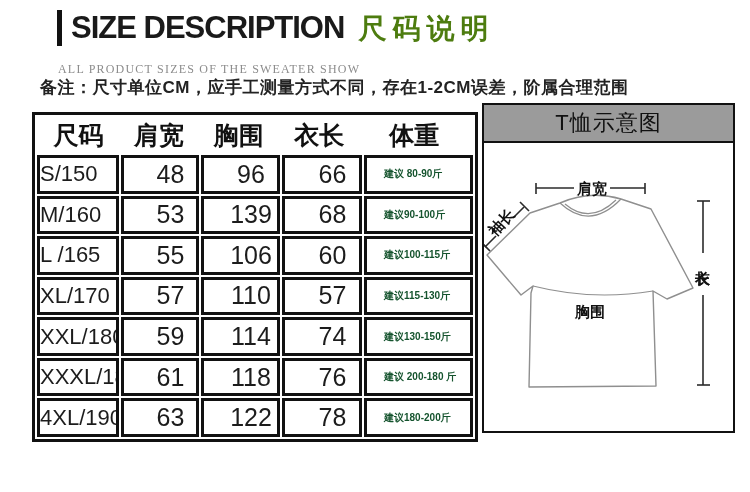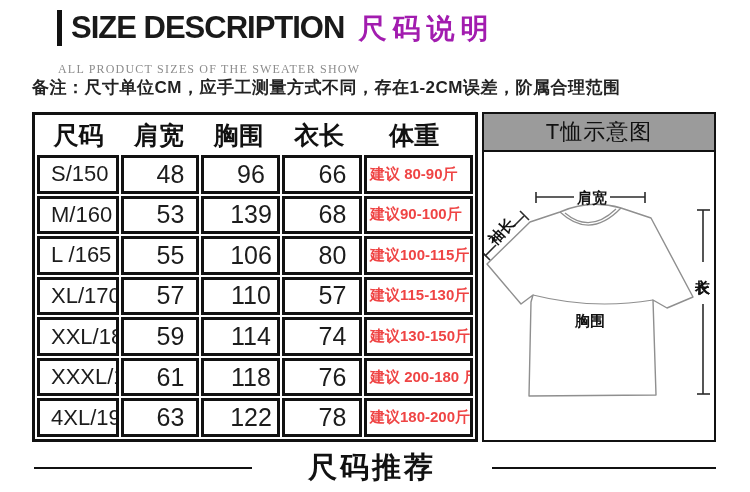--- a/index.html
+++ b/index.html
@@ -5,41 +5,41 @@
   * { margin:0; padding:0; box-sizing:border-box; }
   html,body { background:#ffffff; }
   body { font-family:"Liberation Sans","DejaVu Sans",sans-serif; color:#1c1c1c; }
   .page { position:relative; width:750px; height:492px; background:#fff; overflow:hidden; }
 
   
   .hdr { position:absolute; left:44px; top:10px; }
   .hdr-row { display:flex; align-items:flex-end;padding-left:13px; }
   .hdr-bar { display:inline-block; width:5px; height:36px; background:#111; margin-right:9px; }
   .hdr-en { font-size:31px; font-weight:bold; letter-spacing:-1px; line-height:36px; color:#1a1a1a; }
-  .hdr-cn { font-size:28px; font-weight:bold; letter-spacing:6px; margin-left:14px; line-height:34px; color:#a21caf; }
+  .hdr-cn { font-size:28px; font-weight:bold; letter-spacing:6px; margin-left:14px; line-height:34px; color:#4d7c0f; }
   .hdr-sub { font-family:"Liberation Serif","DejaVu Serif",serif; font-size:12px; color:#8c8c8c; letter-spacing:1.2px; margin-left:14px; margin-top:16px; }
 
   
-  .note { position:absolute; left:32px; top:76px; font-size:17px; font-weight:bold; color:#222; letter-spacing:0.5px; }
+  .note { position:absolute; left:40px; top:76px; font-size:17px; font-weight:bold; color:#222; letter-spacing:0.5px; }
 
   
   table.size { position:absolute; left:32px; top:112px; width:446px; height:330px;
                border:3px solid #111; border-spacing:2px; background:#fff; table-layout:fixed; }
   col.c-size {width:82px;} col.c-sh {width:78px;} col.c-ch {width:79px;} col.c-len {width:80px;} col.c-wt {width:109px;}
   th.hdr-cell { border:none; height:36px; padding:0; }
   .hdr-flex { display:flex; width:100%; }
   .hdr-flex span { font-size:25px; font-weight:bold; color:#111; text-align:center; }
   .hf-size {flex:0 0 19%;} .hf-sh {flex:0 0 18%;} .hf-ch {flex:0 0 18.5%;} .hf-len {flex:0 0 18.5%;} .hf-wt {flex:0 0 25%;}
   td { border:3px solid #111; height:34px; background:#fff; overflow:hidden; white-space:nowrap;padding-left:21px; }
-  td.cell-size { font-size:22px; padding-left:11px; color:#1c1c1c; }
+  td.cell-size { font-size:22px; padding-left:0; color:#1c1c1c; }
   td.cell-shoulder, td.cell-chest, td.cell-length { font-size:25px; text-align:center; color:#1c1c1c; }
-  td.cell-weight { font-size:15px; font-weight:bold; color:#ef4444; padding-left:3px; letter-spacing:0; }
+  td.cell-weight { font-size:10px; font-weight:bold; color:#14532d; padding-left:17px; letter-spacing:0; }
 
   
-  .panel { position:absolute; left:482px; top:112px; width:234px; height:330px; border:2px solid #111; background:#fff; }
+  .panel { position:absolute; left:482px; top:103px; width:253px; height:330px; border:2px solid #111; background:#fff; }
   .panel-title { height:38px; line-height:36px; background:#9b9b9b; border-bottom:2px solid #111;
                  text-align:center; font-size:22px; color:#111; letter-spacing:1px; }
   .panel-svg { display:block; width:230px; height:286px; }
   .shirt { fill:#ffffff; stroke:#8f8f8f; stroke-width:1.4; stroke-linejoin:round; }
   .shirtline { fill:none; stroke:#8f8f8f; stroke-width:1.2; }
   .meas { stroke:#2b2b2b; stroke-width:1.6; }
   .mlabel { font-size:15px; font-weight:bold; fill:#111; font-family:"Liberation Sans","DejaVu Sans",sans-serif; }
   .vlabel { writing-mode:vertical-rl; text-orientation:upright; letter-spacing:2px; }
 
   
@@ -98,21 +98,21 @@
           <td class="cell-size">M/160</td>
           <td class="cell-shoulder">53</td>
           <td class="cell-chest">139</td>
           <td class="cell-length">68</td>
           <td class="cell-weight">建议90-100斤</td>
         </tr>
         <tr>
           <td class="cell-size">L /165</td>
           <td class="cell-shoulder">55</td>
           <td class="cell-chest">106</td>
-          <td class="cell-length">80</td>
+          <td class="cell-length">60</td>
           <td class="cell-weight">建议100-115斤</td>
         </tr>
         <tr>
           <td class="cell-size">XL/170</td>
           <td class="cell-shoulder">57</td>
           <td class="cell-chest">110</td>
           <td class="cell-length">57</td>
           <td class="cell-weight">建议115-130斤</td>
         </tr>
         <tr>
@@ -176,19 +176,14 @@
         <line class="meas" x1="219" y1="58" x2="219" y2="110"></line>
         <line class="meas" x1="219" y1="152" x2="219" y2="242"></line>
         <line class="meas" x1="213" y1="242" x2="226" y2="242"></line>
         <text class="mlabel vlabel" x="219" y="114">衣长</text>
       </g>
 
       <text class="mlabel" x="91" y="174">胸围</text>
     </svg>
   </div>
 
-  <div class="footer">
-    <span class="f-line left"></span>
-    <span class="f-text">尺码推荐</span>
-    <span class="f-line right"></span>
-  </div>
 
 </div>
 
 </body></html>

